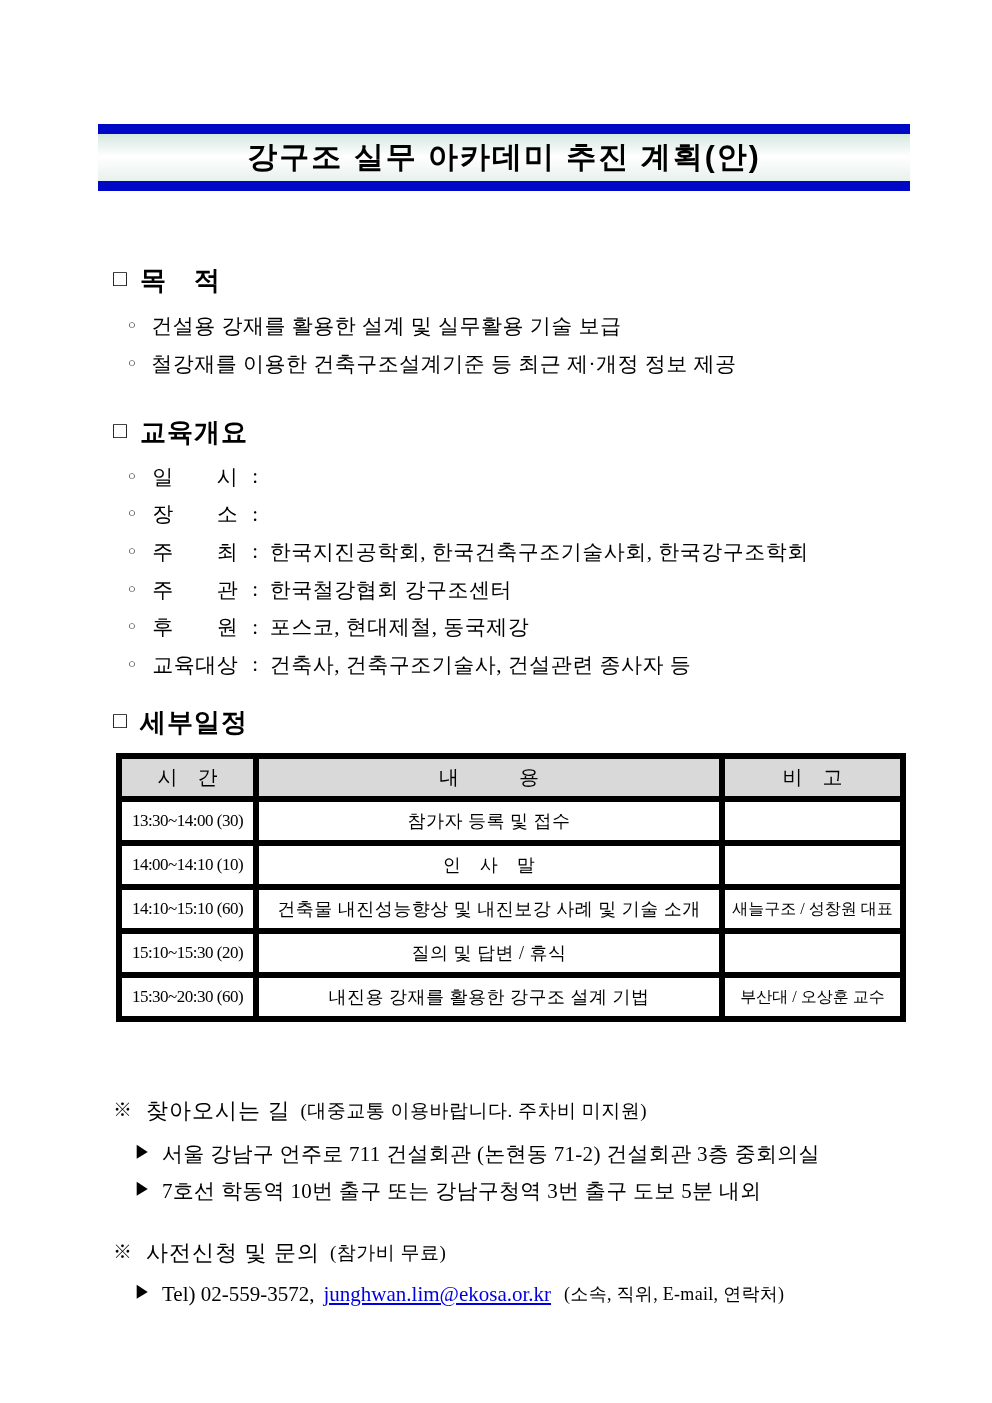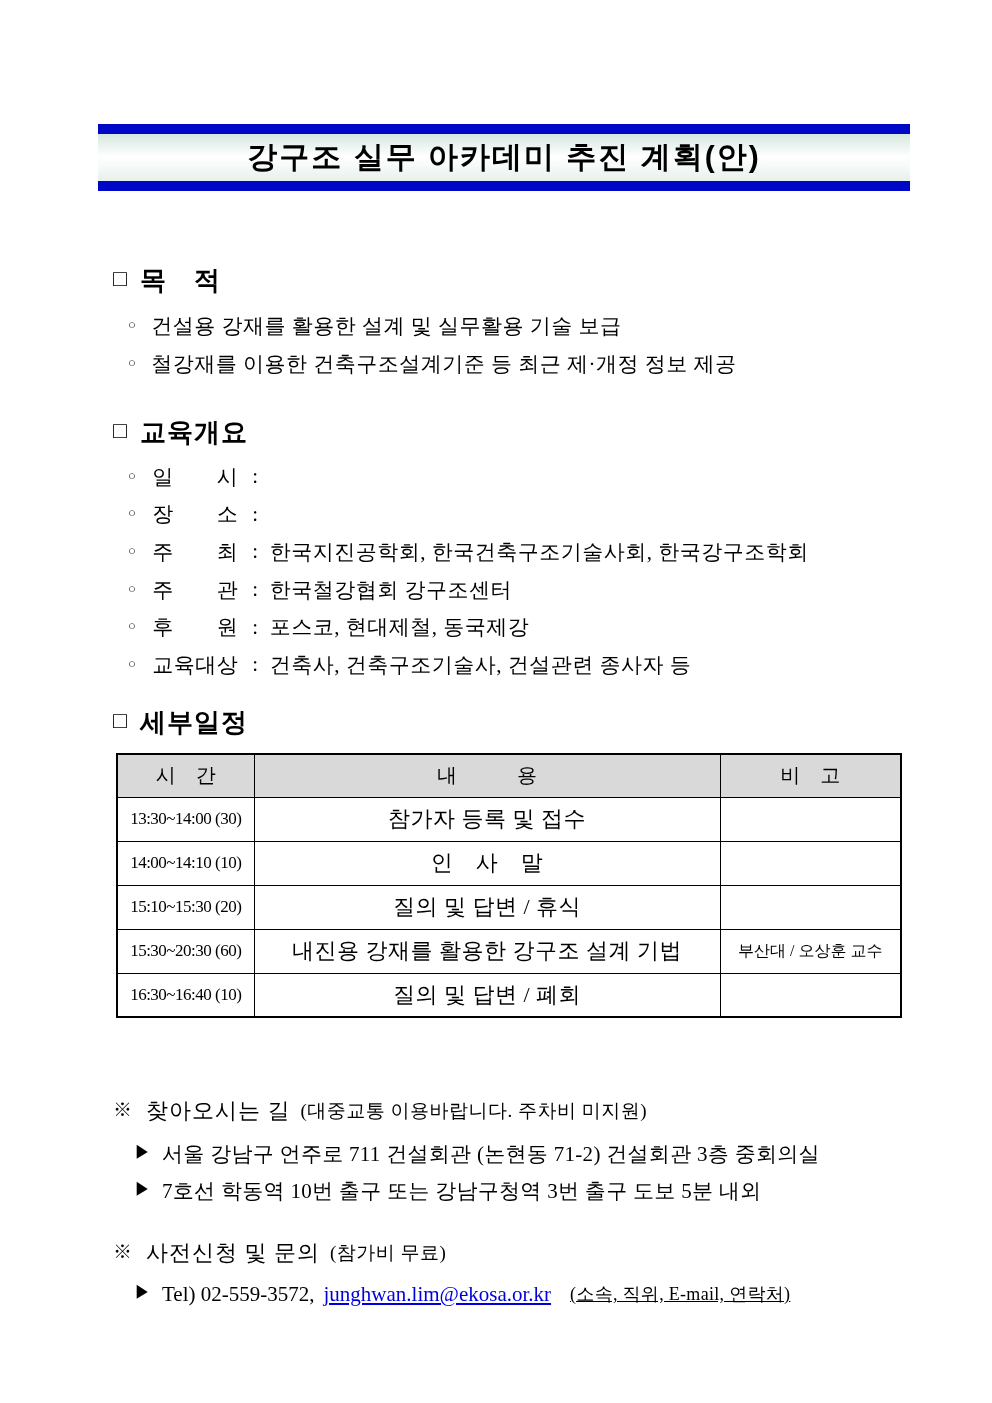--- a/index.html
+++ b/index.html
@@ -62,29 +62,29 @@
   
   .schedule-table{
     position:absolute;top:753px;left:116px;width:784px;
     border-collapse:collapse;table-layout:fixed;
     border:2px solid #000;
   }
   .schedule-table col.c-time{width:137px;}
   .schedule-table col.c-content{width:466px;}
   .schedule-table col.c-note{width:181px;}
   .schedule-table th,.schedule-table td{
-    border:1px solid #000000;text-align:center;vertical-align:middle;
+    border:6px solid #000000;text-align:center;vertical-align:middle;
   }
   .schedule-table th{
     height:43px;background:var(--header-gray,#d9d9d9);
     font-weight:normal;font-size:20px;
   }
   .schedule-table td{height:44px;}
   td.cell-time{font-size:17px;letter-spacing:-0.5px;}
-  td.cell-content{font-size:22px;letter-spacing:0.5px;}
+  td.cell-content{font-size:18px;letter-spacing:0.5px;}
   td.cell-note{font-size:16px;}
 
   
   .note-heading{position:absolute;left:113px;display:flex;align-items:center;line-height:30px;}
   .note-heading .ref-mark{font-size:19px;margin-right:14px;position:relative;top:-1px;}
   .note-heading .note-title{font-size:22px;letter-spacing:1px;}
   .note-heading .note-paren{font-size:19px;margin-left:10px;letter-spacing:0.5px;}
   #directions-heading{top:1096px;}
   #contact-heading{top:1238px;}
 
@@ -92,21 +92,21 @@
   .arrow-row .arrow{font-size:17px;margin-right:11px;position:relative;top:-1px;}
   .arrow-row .arrow-text{font-size:21px;letter-spacing:0.3px;}
   #dir-item-0{top:1139px;}
   #dir-item-1{top:1176px;}
   #contact-line{top:1279px;}
   .tel-text{font-size:21px;}
   .email-link{
     font-size:21px;color:var(--link-blue,#0000dd);
     text-decoration:underline;margin-left:9px;cursor:pointer;
   }
-  .email-paren{font-size:18px;margin-left:19px;letter-spacing:0.3px;text-decoration:underline;}
+  .email-paren{font-size:18px;margin-left:13px;letter-spacing:0.3px;}
 </style>
 </head>
 <body>
 
 <div class="page">
 
   <div class="banner">
     <div class="banner-bar"></div>
     <div class="banner-body">
       <span class="banner-title">강구조 실무 아카데미 추진 계획(안)</span>
@@ -193,33 +193,33 @@
         <td class="cell-time">13:30~14:00 (30)</td>
         <td class="cell-content">참가자 등록 및 접수</td>
         <td class="cell-note"></td>
       </tr>
       <tr>
         <td class="cell-time">14:00~14:10 (10)</td>
         <td class="cell-content">인　사　말</td>
         <td class="cell-note"></td>
       </tr>
       <tr>
+        <td class="cell-time">14:10~15:10 (60)</td>
+        <td class="cell-content">건축물 내진성능향상 및 내진보강 사례 및 기술 소개</td>
+        <td class="cell-note">새늘구조 / 성창원 대표</td>
+      </tr>
+      <tr>
         <td class="cell-time">15:10~15:30 (20)</td>
         <td class="cell-content">질의 및 답변 / 휴식</td>
         <td class="cell-note"></td>
       </tr>
       <tr>
         <td class="cell-time">15:30~20:30 (60)</td>
         <td class="cell-content">내진용 강재를 활용한 강구조 설계 기법</td>
         <td class="cell-note">부산대 / 오상훈 교수</td>
-      </tr>
-      <tr>
-        <td class="cell-time">16:30~16:40 (10)</td>
-        <td class="cell-content">질의 및 답변 / 폐회</td>
-        <td class="cell-note"></td>
       </tr>
     </tbody>
   </table>
 
   <div class="note-heading" id="directions-heading">
     <span class="ref-mark">※</span>
     <span class="note-title">찾아오시는 길</span>
     <span class="note-paren">(대중교통 이용바랍니다. 주차비 미지원)</span>
   </div>
   <div class="arrow-row" id="dir-item-0">

